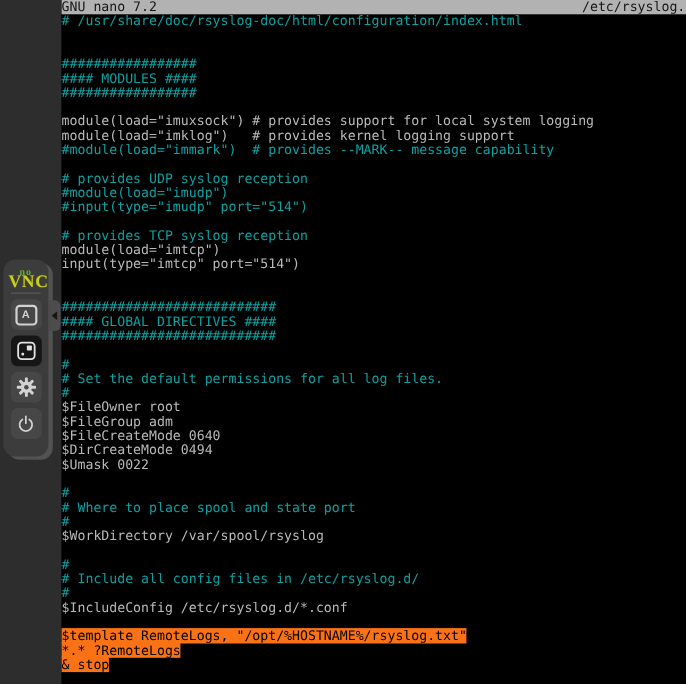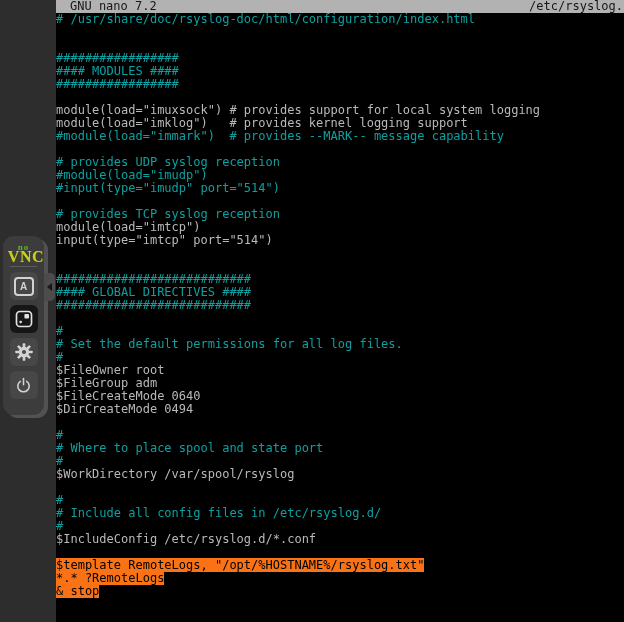--- a/index.html
+++ b/index.html
@@ -13,21 +13,21 @@
   .left-strip{position:absolute;left:0;top:0;width:56px;height:622px;background:#2d2d2d;}
 
   
   .terminal{position:absolute;left:56px;top:0;width:568px;height:622px;background:#000;}
   .titlebar{
     height:13px;background:#b2b2b2;color:#161616;
     font:12px/13px "DejaVu Sans Mono",monospace;
     display:flex;justify-content:space-between;
     white-space:pre;overflow:hidden;
   }
-  .tb-left{padding-left:14px;}
+  .tb-left{}
   .tb-right{padding-right:1px;}
   .editor{position:absolute;left:0;top:13px;width:100%;}
   .line{height:13px;white-space:pre;font:12px/13px "DejaVu Sans Mono",monospace;color:#b9b9b9;}
   .line.comment{color:#0ea0a0;}
   .line.selected span{background:#f97316;color:#000;}
 
   
   .vnc-panel{
     position:absolute;left:3px;top:236px;width:41px;height:179px;
     background:#3c3c3c;border-radius:11px;
@@ -97,20 +97,21 @@
         <div class="line comment"><span>#### GLOBAL DIRECTIVES ####</span></div>
         <div class="line comment"><span>###########################</span></div>
         <div class="line blank"><span></span></div>
         <div class="line comment"><span>#</span></div>
         <div class="line comment"><span># Set the default permissions for all log files.</span></div>
         <div class="line comment"><span>#</span></div>
         <div class="line code"><span>$FileOwner root</span></div>
         <div class="line code"><span>$FileGroup adm</span></div>
         <div class="line code"><span>$FileCreateMode 0640</span></div>
         <div class="line code"><span>$DirCreateMode 0494</span></div>
+        <div class="line code"><span>$Umask 0022</span></div>
         <div class="line blank"><span></span></div>
         <div class="line comment"><span>#</span></div>
         <div class="line comment"><span># Where to place spool and state port</span></div>
         <div class="line comment"><span>#</span></div>
         <div class="line code"><span>$WorkDirectory /var/spool/rsyslog</span></div>
         <div class="line blank"><span></span></div>
         <div class="line comment"><span>#</span></div>
         <div class="line comment"><span># Include all config files in /etc/rsyslog.d/</span></div>
         <div class="line comment"><span>#</span></div>
         <div class="line code"><span>$IncludeConfig /etc/rsyslog.d/*.conf</span></div>

